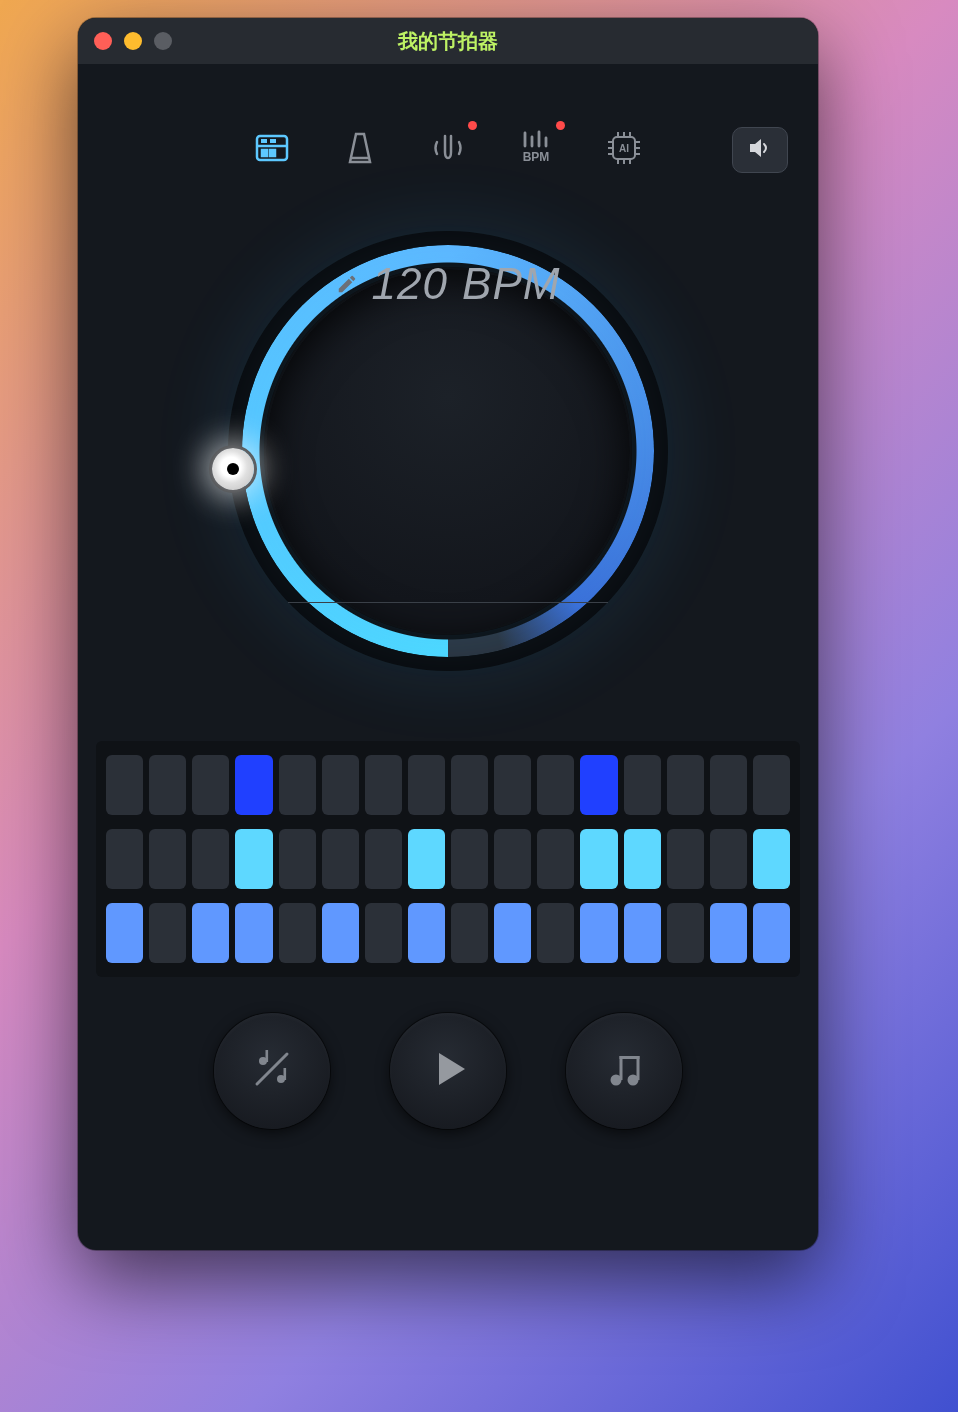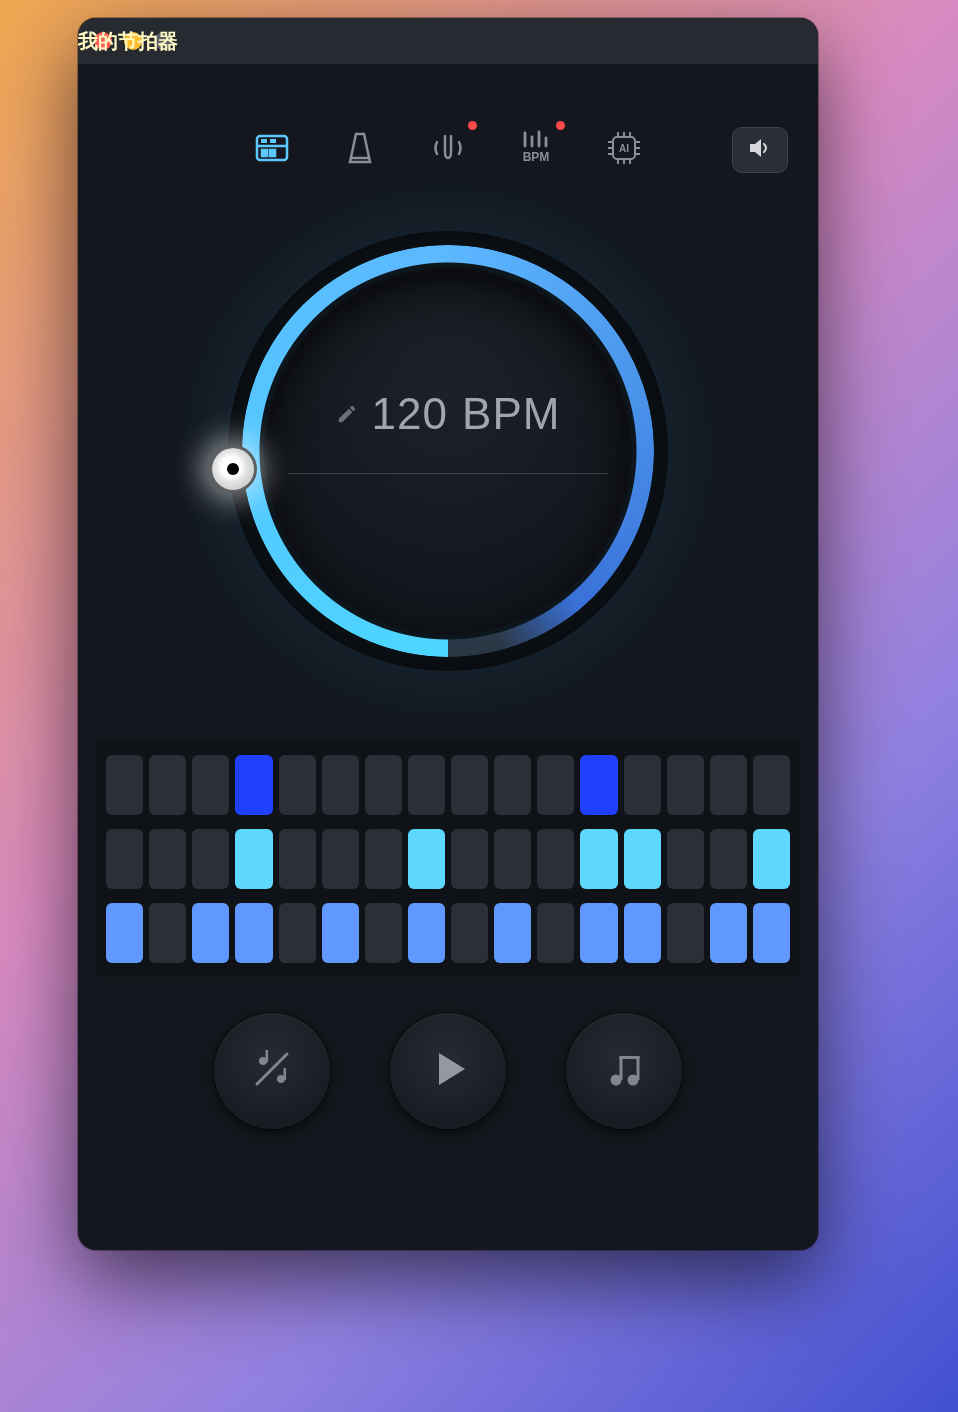--- a/index.html
+++ b/index.html
@@ -35,21 +35,22 @@
   }
   .tl {
     width: 18px; height: 18px; border-radius: 50%;
   }
   .tl.red { background: #ff5f57; }
   .tl.yellow { background: #febc2e; }
   .tl.grey { background: #5a5d63; }
   .title {
     position: absolute;
     left: 0; right: 0;
-    color: #fef9c3;
+    text-align: center;
+    color: #bef264;
     font-size: 20px;
     font-weight: 600;
     pointer-events: none;
   }
   .toolbar {
     display: flex;
     align-items: center;
     justify-content: center;
     gap: 36px;
     margin-top: 60px;
@@ -109,21 +110,22 @@
   .ring-inner {
     position: absolute;
     inset: 36px;
     border-radius: 50%;
     background: radial-gradient(circle at 50% 35%, #1c2128, #13161c 70%);
     border: 2px solid #0e1115;
     box-shadow: inset 0 10px 40px rgba(0,0,0,0.8), 0 0 50px rgba(80,200,255,0.12);
     display: flex;
     flex-direction: column;
     align-items: center;
-    justify-content: center;
+    justify-content: space-between;
+    font-style: italic;
   }
   .dial-knob {
     position: absolute;
     width: 42px; height: 42px;
     left: -16px;
     top: 50%;
     margin-top: -3px;
     border-radius: 50%;
     background: radial-gradient(circle at 45% 45%, #fff 0 30%, #e0e0e0 50%, #bbb 100%);
     box-shadow: 0 0 30px 10px rgba(255,255,255,0.55), 0 0 0 3px #0d0f13;

